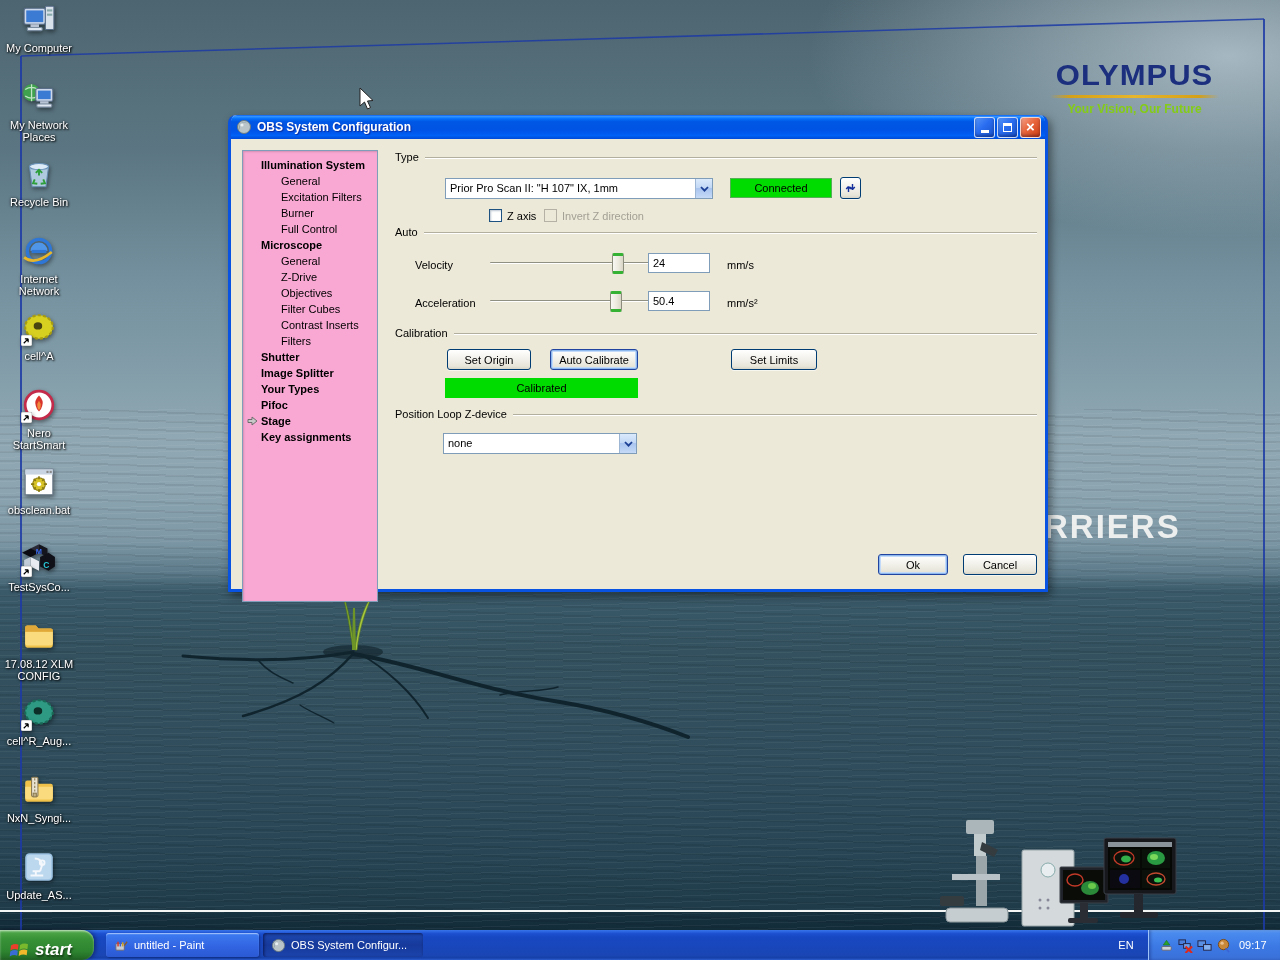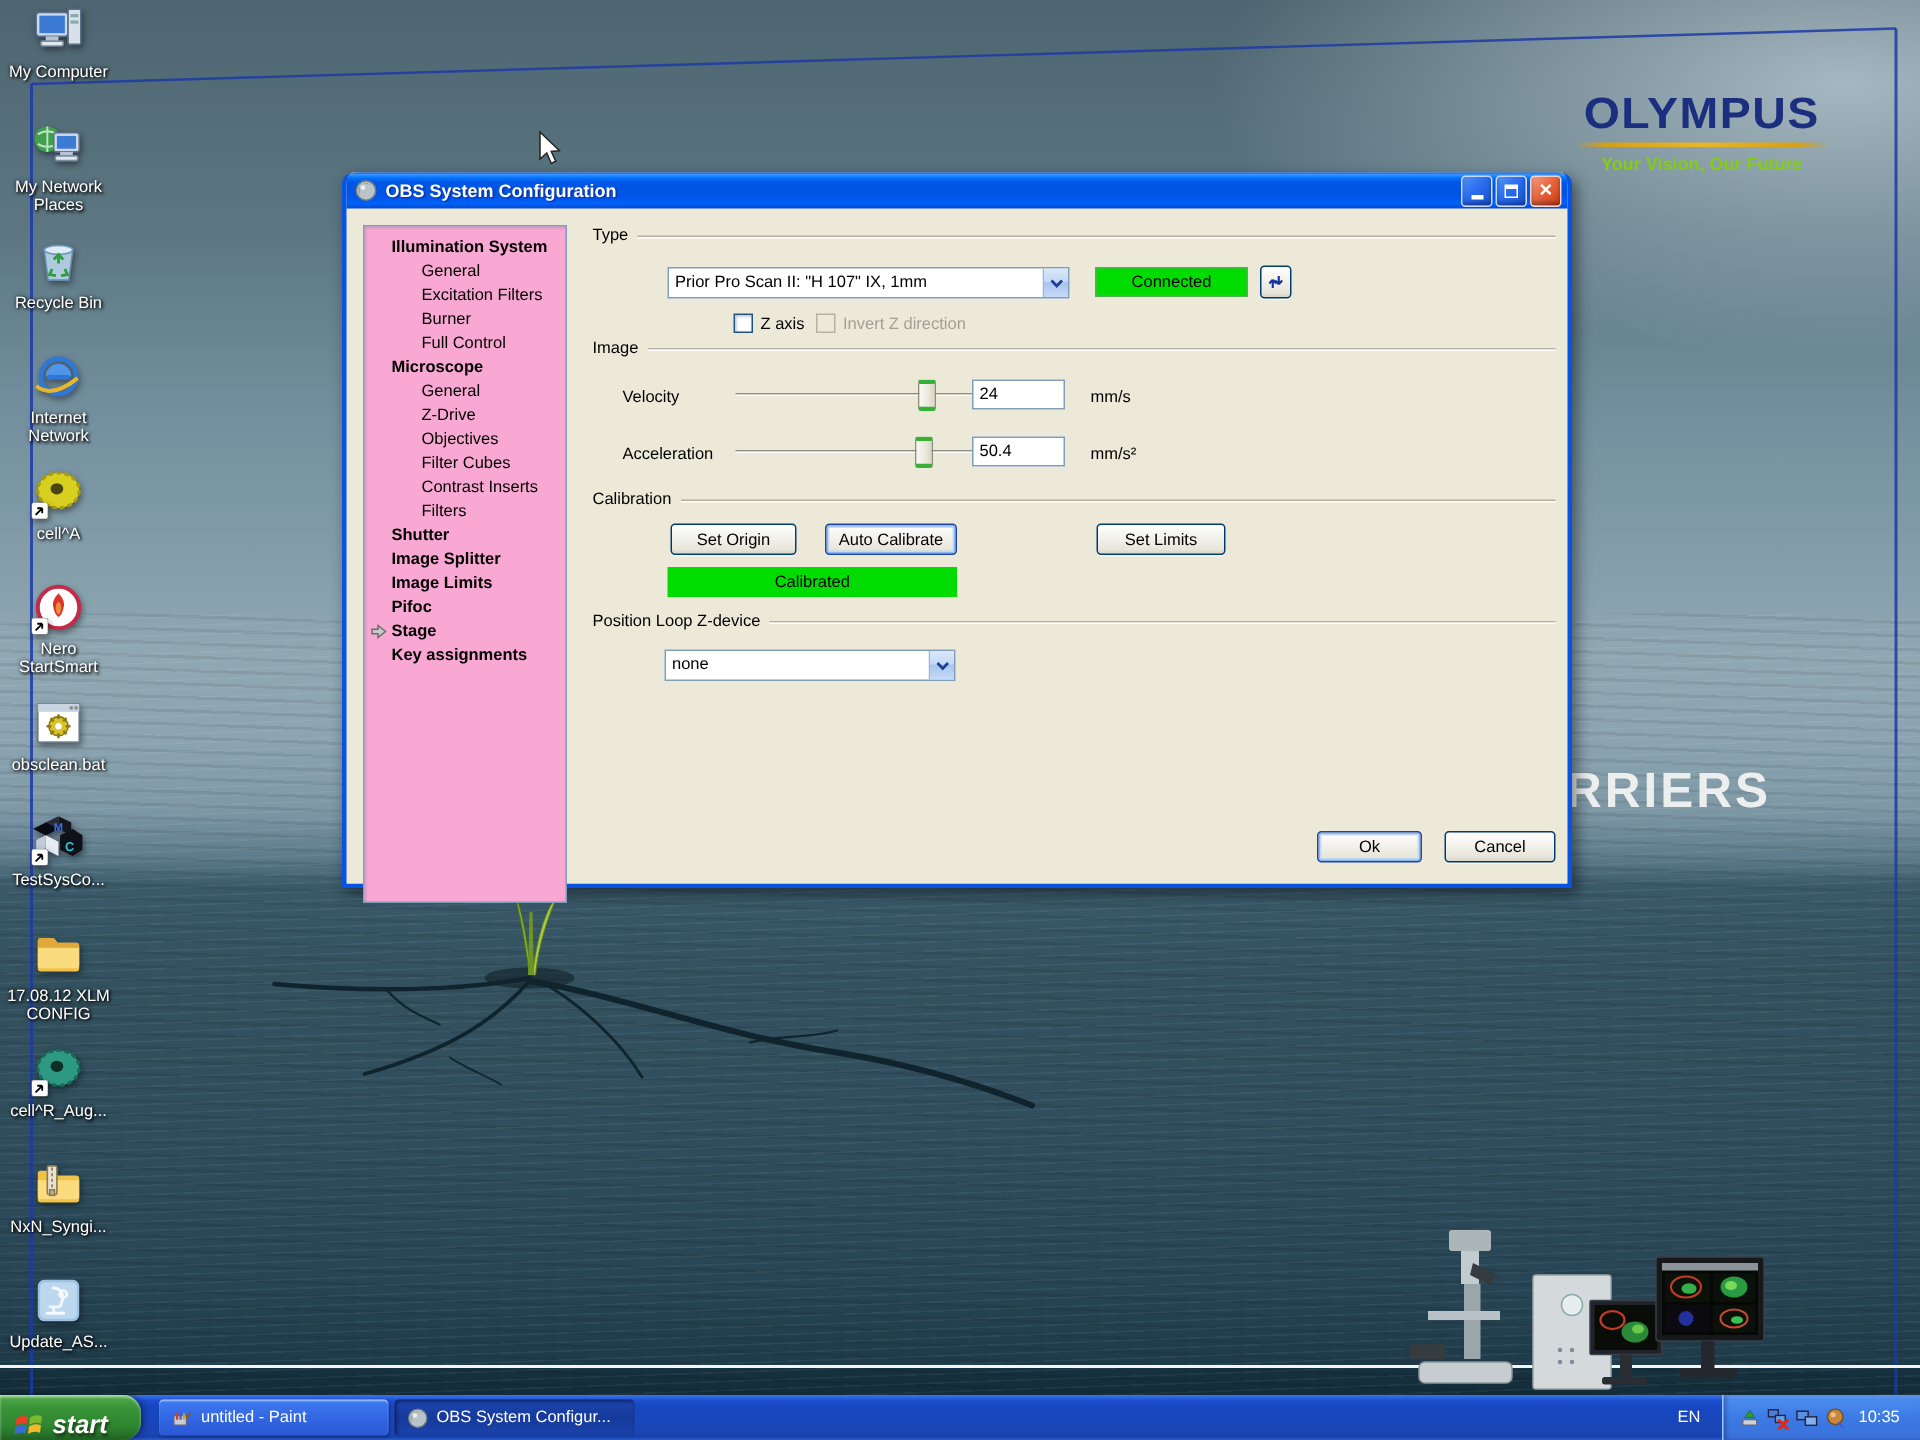--- a/index.html
+++ b/index.html
@@ -520,21 +520,21 @@
         <div class="tree-item lv0 b">
        
        <span>Shutter</span>
      </div>
         <div class="tree-item lv0 b">
        
        <span>Image Splitter</span>
      </div>
         <div class="tree-item lv0 b">
        
-       <span>Image Limits</span>
+       <span>Your Types</span>
      </div>
         <div class="tree-item lv0 b">
        
        <span>Pifoc</span>
      </div>
         <div class="tree-item lv0 b">
        <svg class="tsel" width="11" height="10">
             <path d="M1 3.5 h4 V1 L10 5 L5 9 V6.5 H1 Z" fill="#c8c8c8" stroke="#6e6e6e"></path>
           </svg>
        <span>Stage</span>
@@ -567,21 +567,21 @@
     <div class="cbrow" style="left:235px; top:70px;margin-left:23px;">
       <span class="cb"></span>
       <span class="cbl">Z axis</span>
     </div>
     <div class="cbrow disabled" style="left:313px; top:70px;">
       <span class="cb"></span>
       <span class="cbl">Invert Z direction</span>
     </div>
 
     <div class="grp" style="top:87px;">
-      <span class="gl">Image</span>
+      <span class="gl">Auto</span>
         <div class="ln"></div>
     </div>
     <span class="lbl" style="left:184px; top:120px;">Velocity</span>
     <div class="slider" style="left:259px; top:114px;">
       <div class="trk"></div>
       <div class="thumb" style="left:122px;"></div>
     </div>
     <input class="numfield" style="left: 417px; top: 114px;" value="24">
     <span class="unit" style="left:496px; top:120px;">mm/s</span>
 
@@ -658,15 +658,15 @@
     <svg class="ticon16" viewBox="0 0 16 16">
       <rect x="1" y="3" width="8" height="6" fill="#5a90e4" stroke="#224"></rect>
       <rect x="7" y="7" width="8" height="6" fill="#84b0f0" stroke="#224"></rect>
     </svg>
     <svg class="ticon16" viewBox="0 0 16 16">
       <circle cx="8" cy="7" r="5.5" fill="#c8883a"></circle>
       <circle cx="8" cy="7" r="5.5" fill="none" stroke="#7a4a14"></circle>
       <circle cx="6.5" cy="5.5" r="1.8" fill="#e8c090"></circle>
       <path d="M10 11 L14 15" stroke="#3a62d4" stroke-width="1.6"></path>
     </svg>
-    <span class="clock">10:35</span>
+    <span class="clock">09:17</span>
   </div>
 </div>
 
 </body></html>

